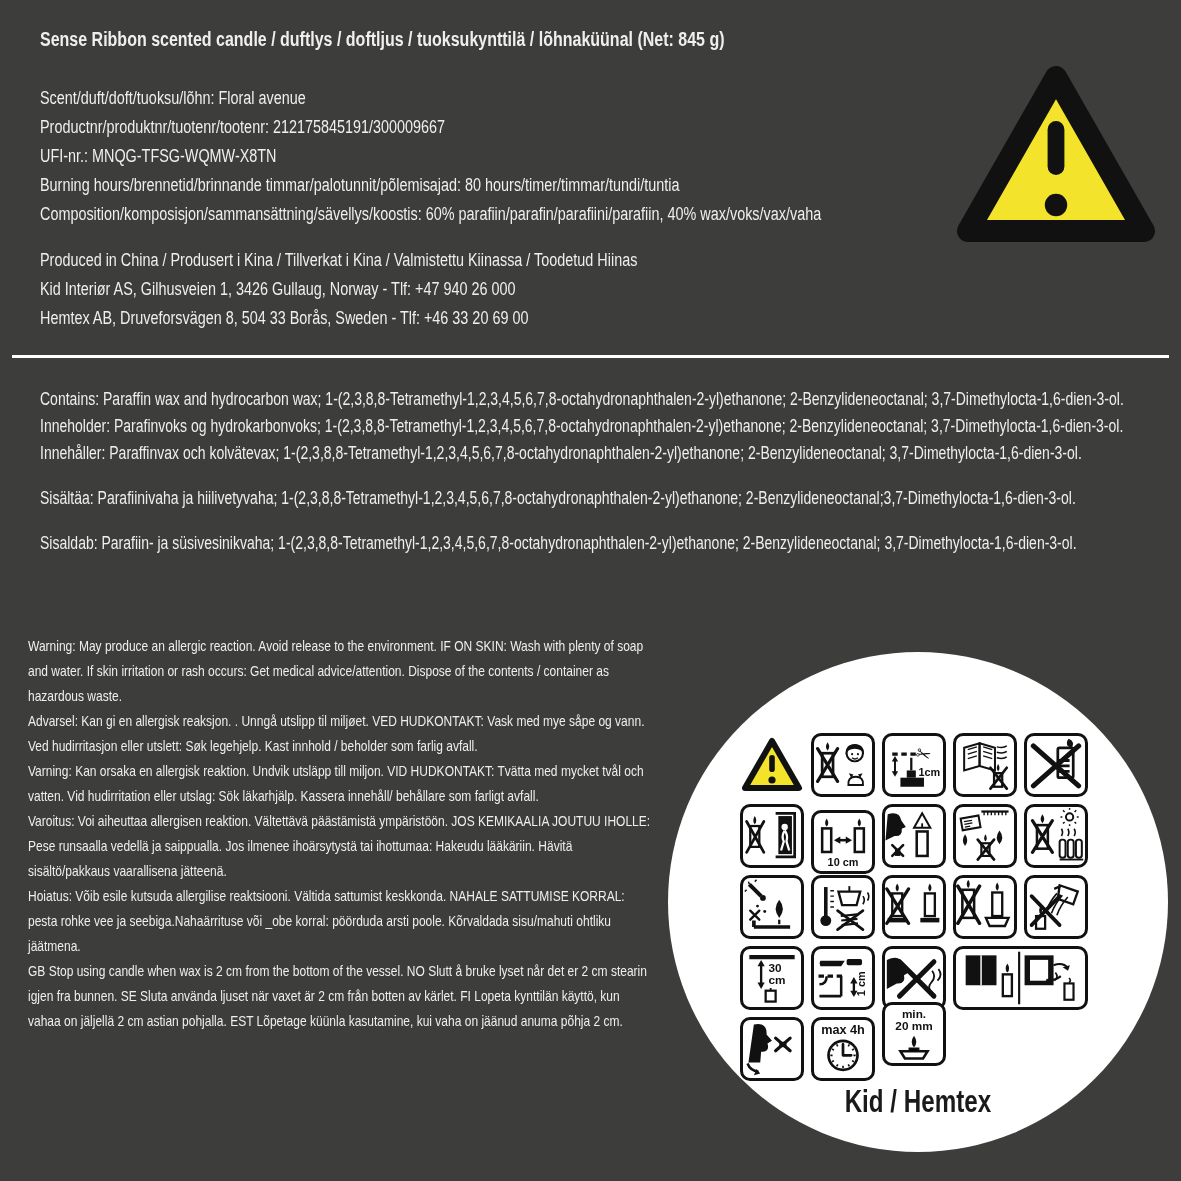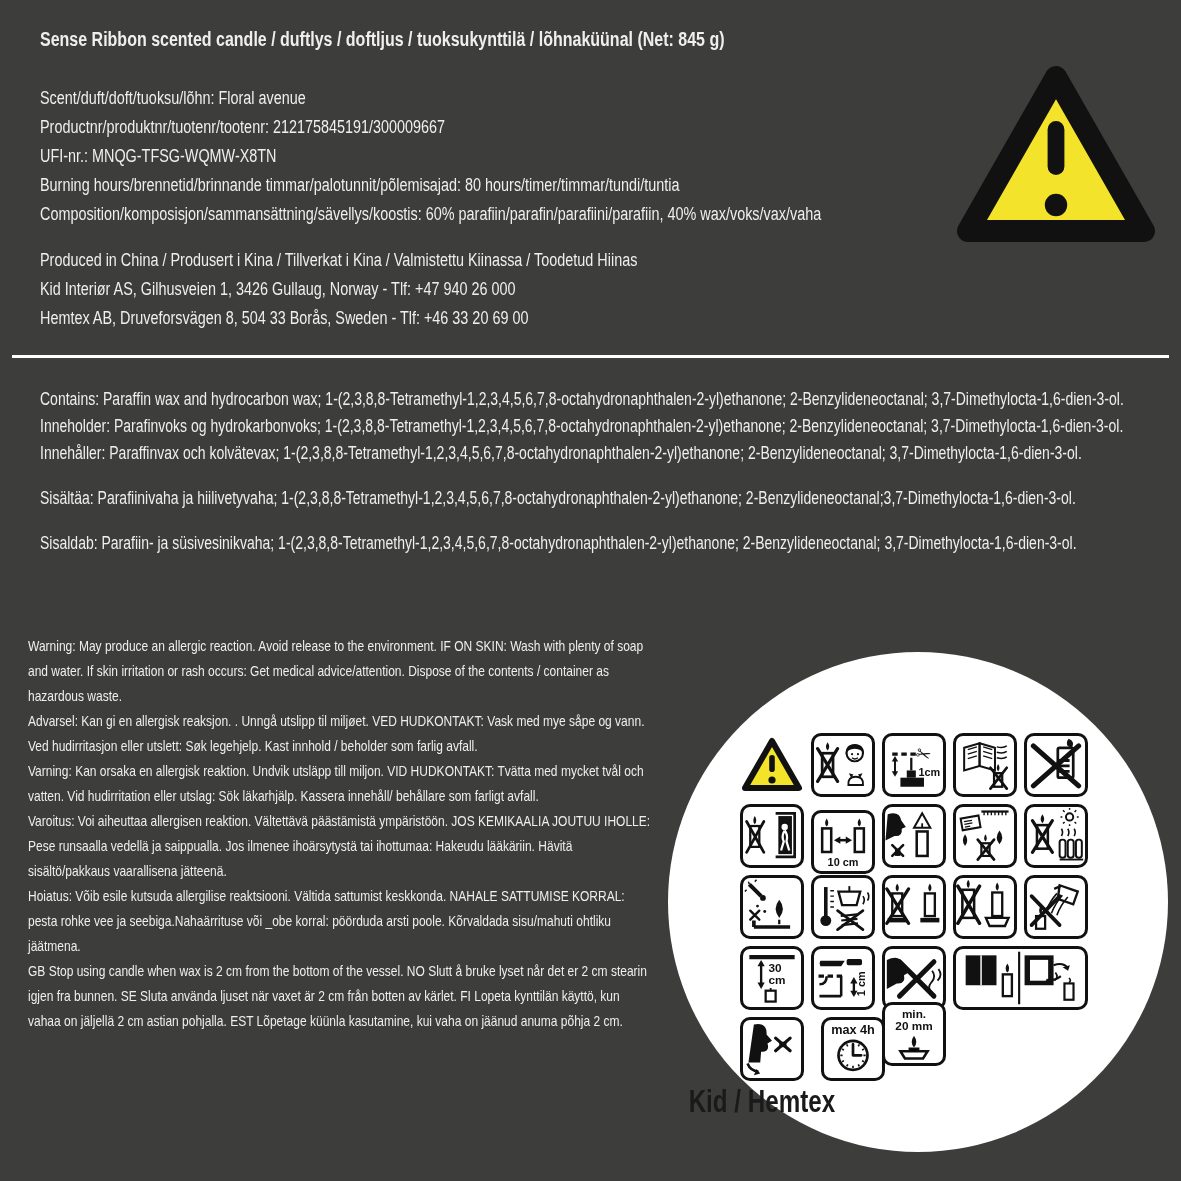--- a/index.html
+++ b/index.html
@@ -28,21 +28,21 @@
   }
   .tile{
     position:absolute;width:64px;height:64px;box-sizing:border-box;
     background:#fff;border:3px solid #111;border-radius:10px;
     display:flex;align-items:center;justify-content:center;
   }
   .tile svg{width:100%;height:100%;display:block;}
   .tile.wide{width:135px;}
   .tile.bare{border:none;border-radius:0;background:transparent;}
   .brand{
-    position:absolute;left:0;top:432px;width:500px;text-align:left;
+    position:absolute;left:0;top:432px;width:500px;text-align:center;
     color:#1a1a1a;font-size:31px;font-weight:bold;
   }
   .brand span{display:inline-block;transform:scaleX(0.78);}
 </style>
 </head>
 <body>
 
 <div class="abs condense title">Sense Ribbon scented candle / duftlys / doftljus / tuoksukynttilä / lõhnaküünal (Net: 845 g)</div>
 
 <div class="abs product-info">
@@ -320,21 +320,21 @@
       </div>
       <div class="tile" style="left: 72px; top: 365px;">
         <svg viewBox="0 0 64 64" xmlns="http://www.w3.org/2000/svg">
           <path d="M12 5 q15 -3 14 11 l6 7 l-5 3 q3 9 -7 9 l-1 12 h-13 z" fill="#111111"></path>
           <path d="M5 48 q3 8 12 9" stroke="#111111" stroke-width="2.8" fill="none"></path>
           <path d="M19 59 l-7 2 l3 -7 z" fill="#111111"></path>
           <path d="M36 20 L52 34 M52 20 L36 34" stroke="#111111" stroke-width="3.5" stroke-linecap="round"></path>
           <rect x="40" y="24" width="8" height="6" fill="#111111"></rect>
         </svg>
       </div>
-      <div class="tile" style="left: 153px; top: 365px;">
+      <div class="tile" style="left: 143px; top: 365px;">
         <svg viewBox="0 0 64 64" xmlns="http://www.w3.org/2000/svg">
           <text x="32" y="15" font-size="14" font-weight="bold" fill="#111111" font-family="Liberation Sans, sans-serif" text-anchor="middle">max 4h</text>
           <circle cx="32" cy="39" r="16" stroke="#111111" stroke-width="3" fill="none"></circle>
           <path d="M32.0 27.5 L32.0 25.0 M37.8 29.0 L39.0 26.9 M42.0 33.3 L44.1 32.0 M43.5 39.0 L46.0 39.0 M42.0 44.8 L44.1 46.0 M37.8 49.0 L39.0 51.1 M32.0 50.5 L32.0 53.0 M26.3 49.0 L25.0 51.1 M22.0 44.8 L19.9 46.0 M20.5 39.0 L18.0 39.0 M22.0 33.3 L19.9 32.0 M26.2 29.0 L25.0 26.9 " stroke="#111111" stroke-width="1.8"></path>
           <path d="M32 39 V27 M32 39 h9" stroke="#111111" stroke-width="3" stroke-linecap="round"></path>
         </svg>
       </div>
       <div class="tile" style="left: 214px; top: 350px; align-items: flex-end;">
         <svg viewBox="0 0 64 64" xmlns="http://www.w3.org/2000/svg">
           <text x="32" y="14" font-size="13" font-weight="bold" fill="#111111" font-family="Liberation Sans, sans-serif" text-anchor="middle">min.</text>

